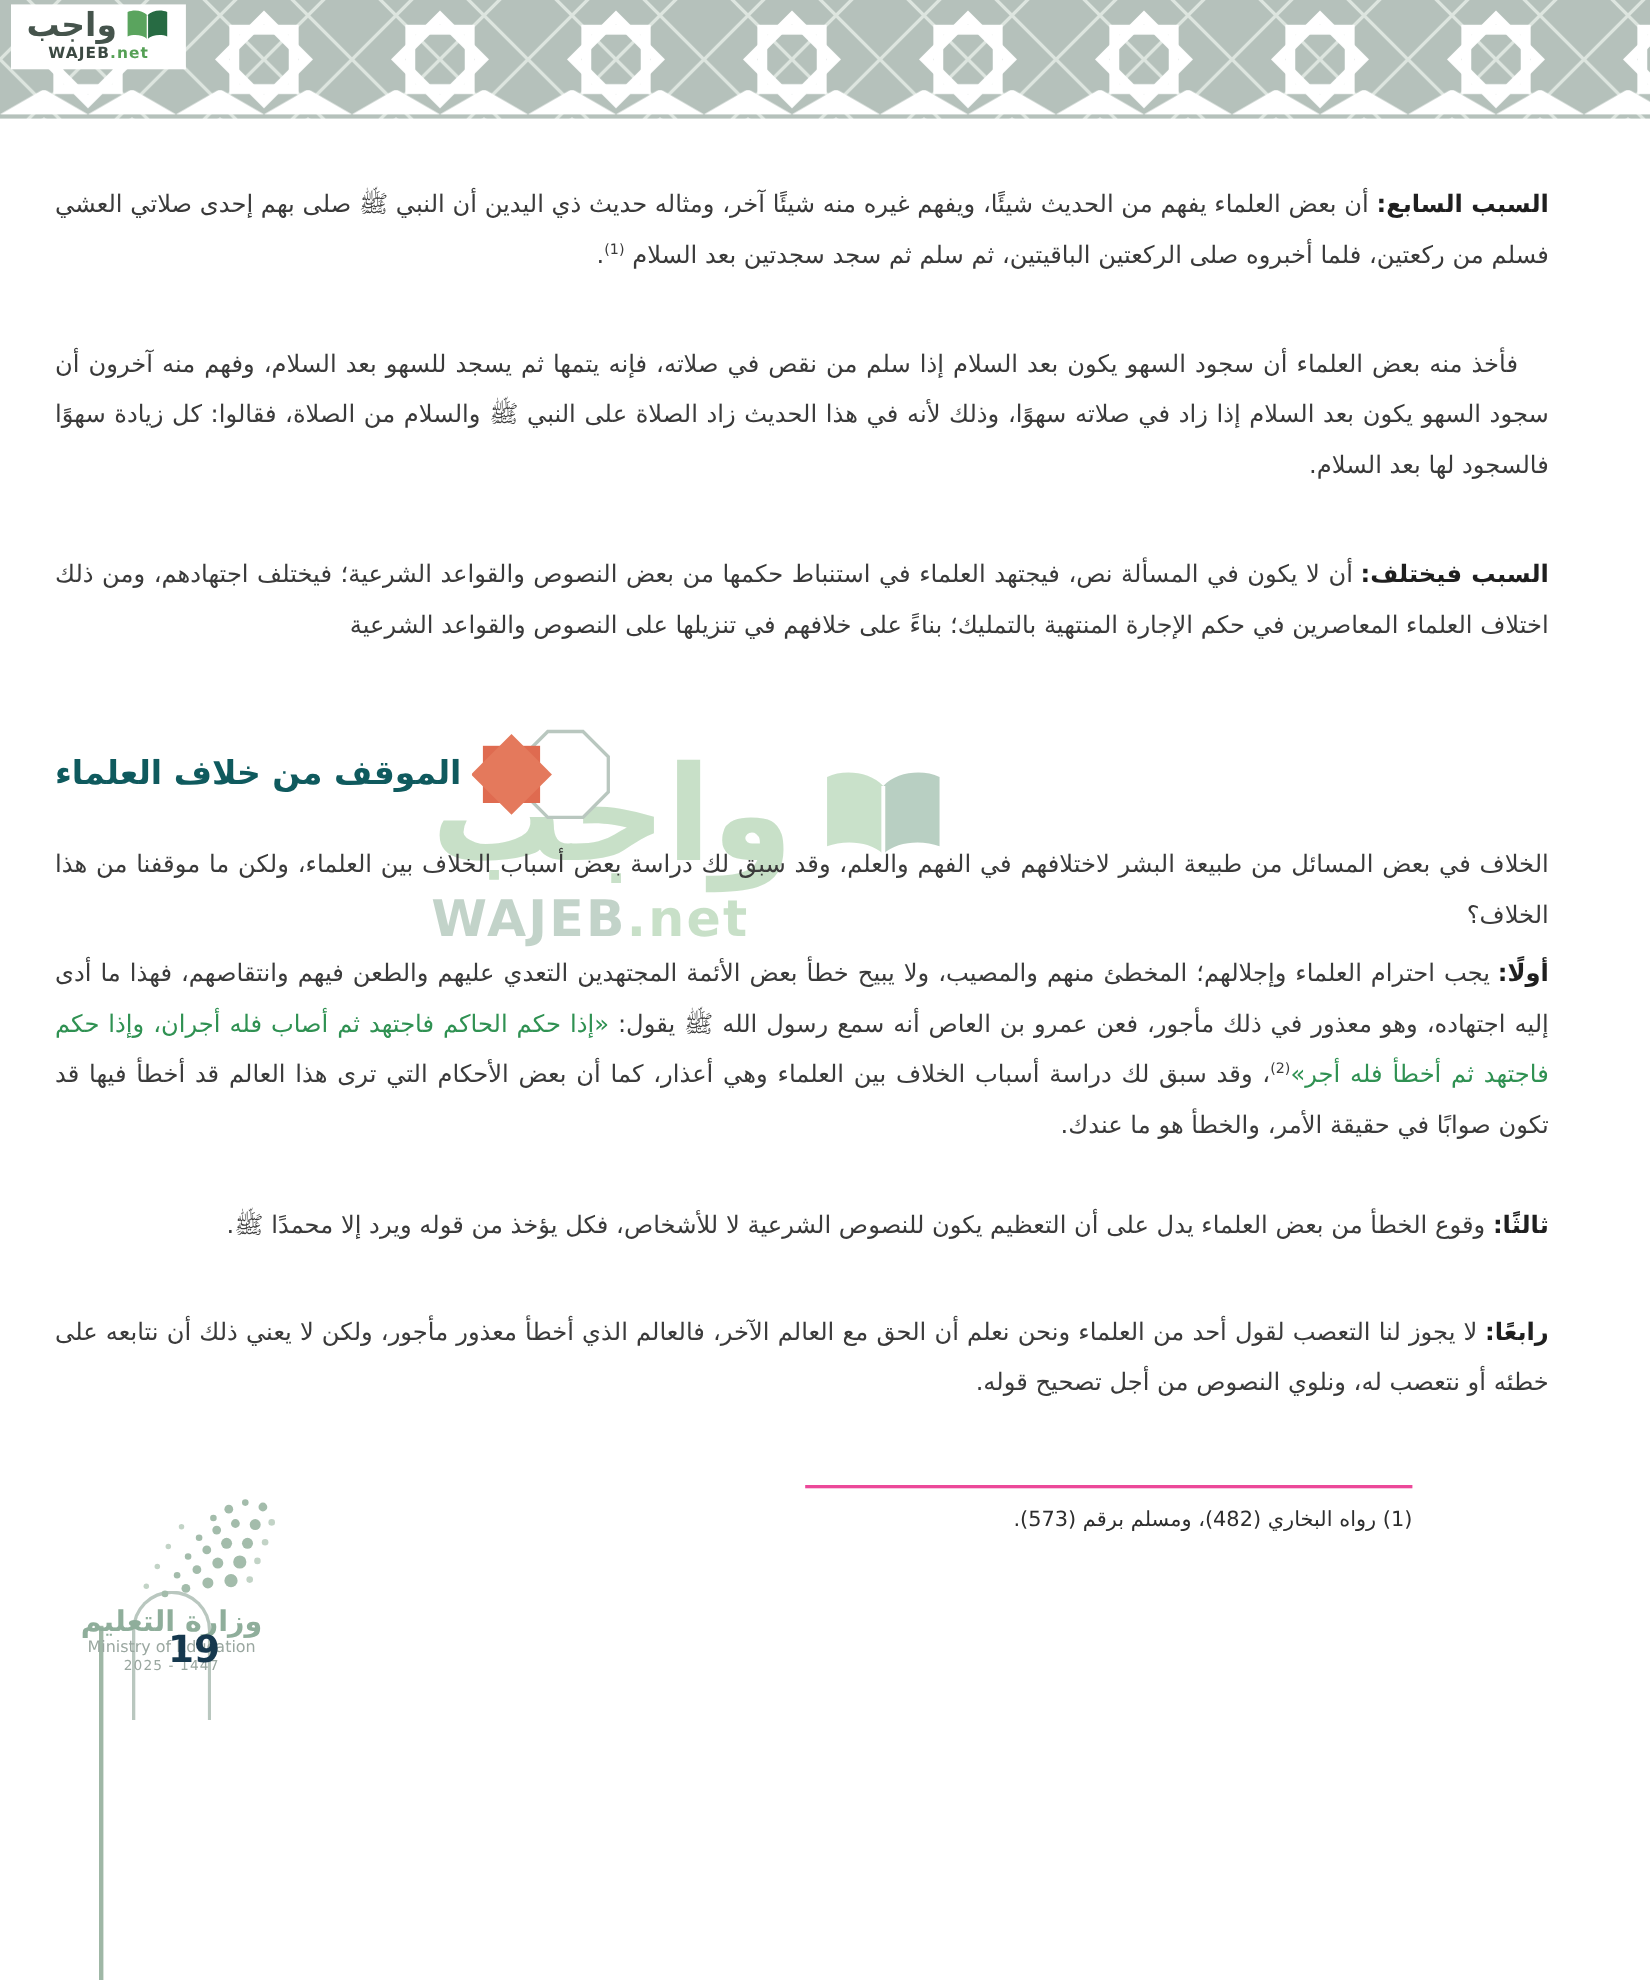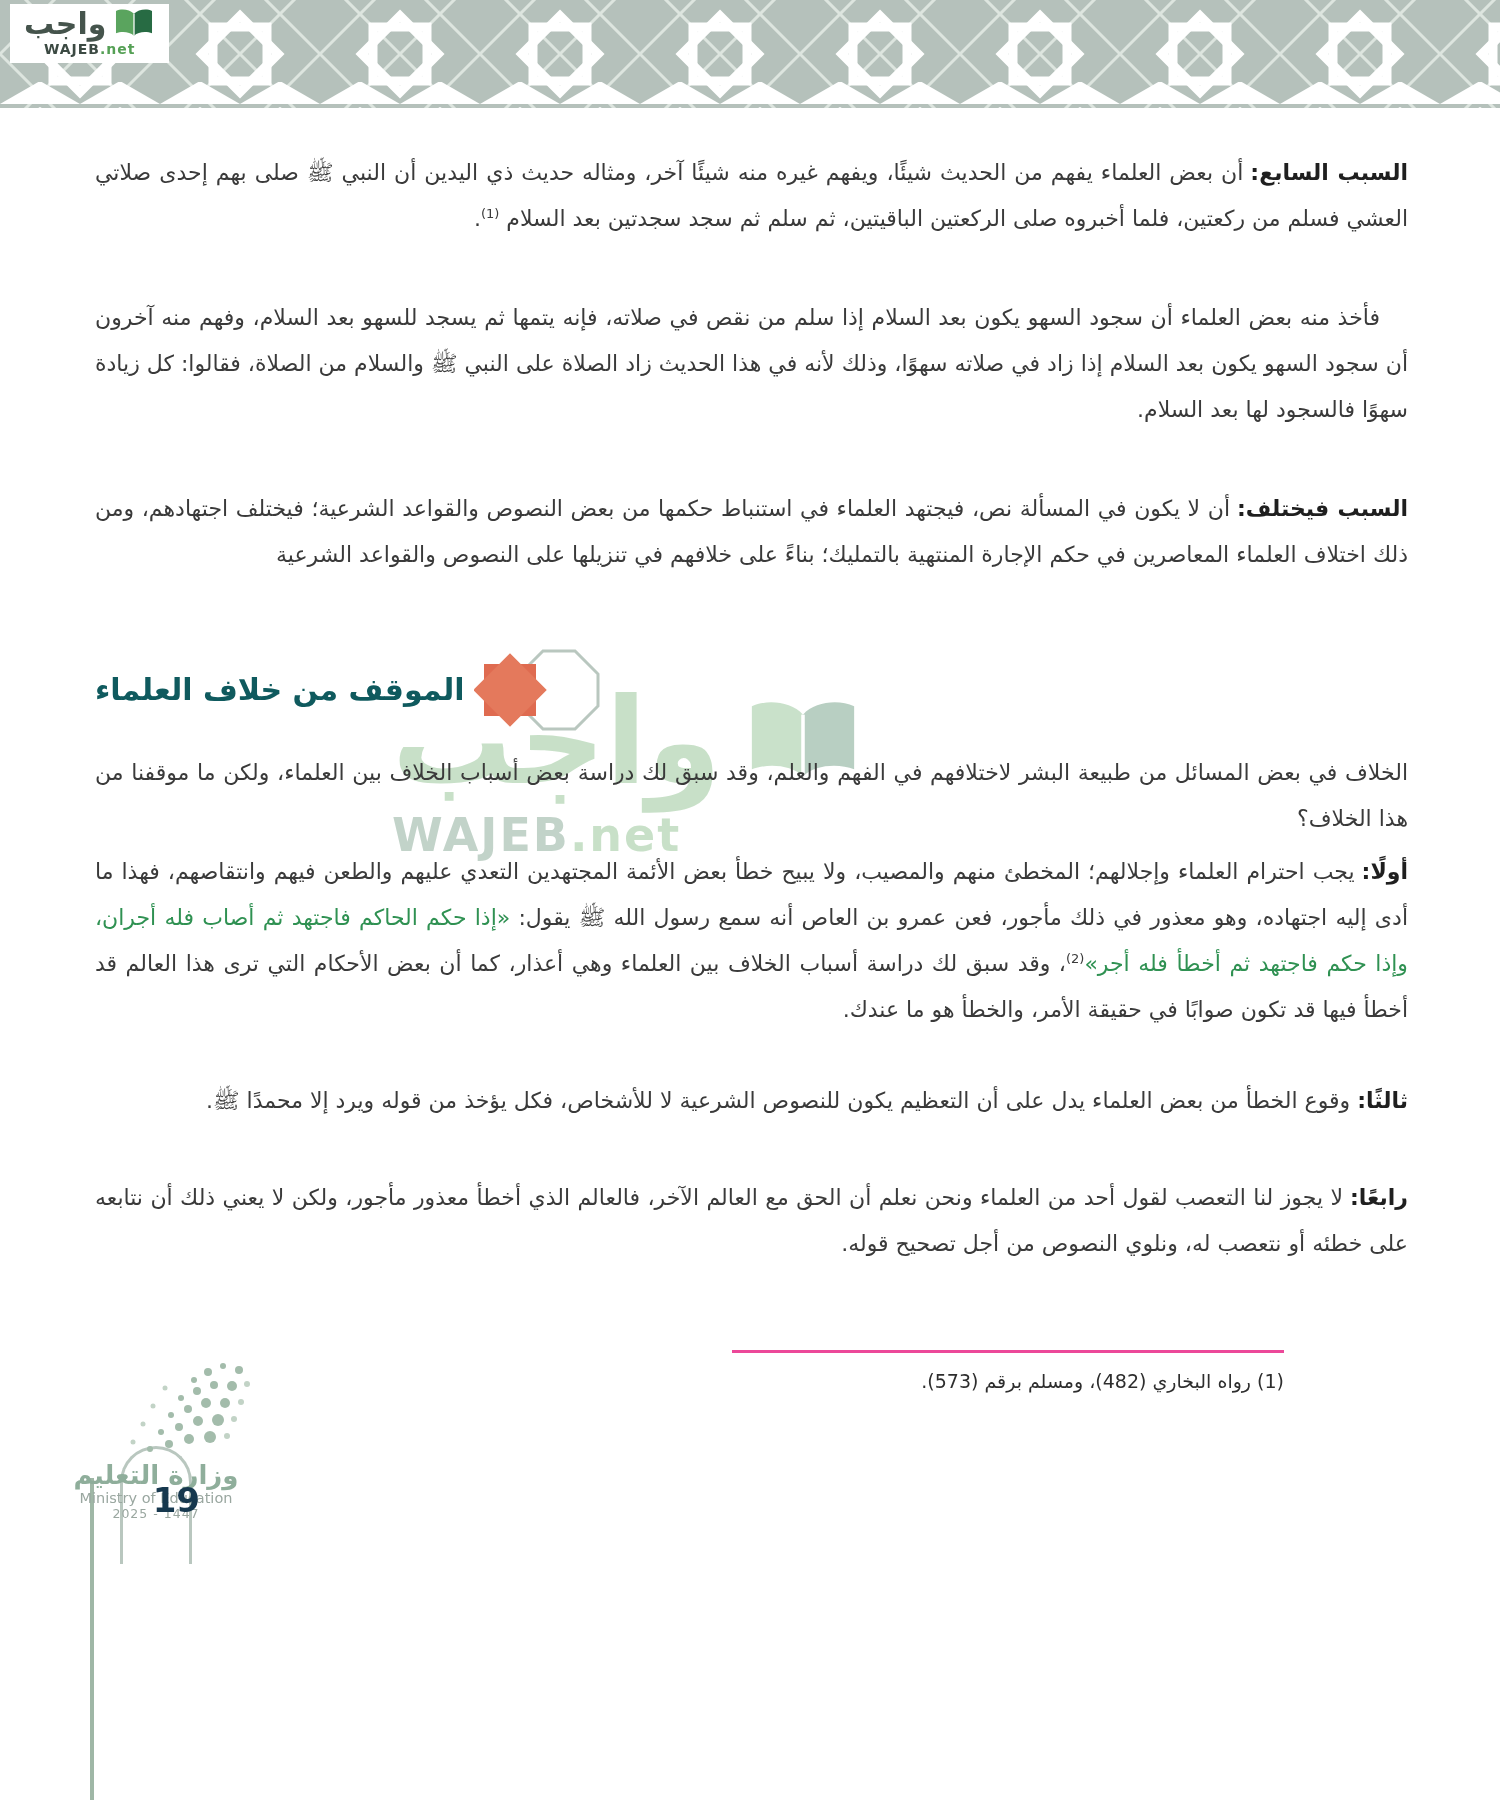--- a/index.html
+++ b/index.html
@@ -34,23 +34,23 @@
   .watermark { position: absolute; top: 682px; left: 392px; z-index: 2; opacity: 0.32; pointer-events: none; }
   .wm-row { display: flex; align-items: center; gap: 22px; direction: rtl; }
   .wm-ar { font-size: 120px; font-weight: bold; color: #57a257; line-height: 1; }
   .wm-latin { direction: ltr; text-align: left; font-size: 46px; letter-spacing: 2px; margin-top: 6px; }
   .wm-latin .wl-b { font-weight: bold; color: #44785a; }
   .wm-latin .wl-n { font-weight: bold; color: #57a257; }
 
   
   .content {
     position: relative; z-index: 3;
-    padding: 150px 92px 0 95px;
+    padding: 150px 92px 0 50px;
     font-size: 22px; line-height: 46px;
-    color: #3a3a3a; text-align: justify;
+    color: #3a3a3a; text-align: justify; margin-top: 14px;
   }
   .para { margin: 0 0 7px; }
   .label { font-weight: bold; color: #1f1f1f; margin-left: 7px; }
   .fref { font-size: 13px; vertical-align: super; color: #3a3a3a; line-height: 0; }
   .green { color: #2f9152; }
   .indent { text-indent: 28px; }
   .mh2 { min-height: 92px; }
   .mh2s { min-height: 90px; }
   .mh3 { min-height: 138px; }
   .mh4 { min-height: 184px; }

